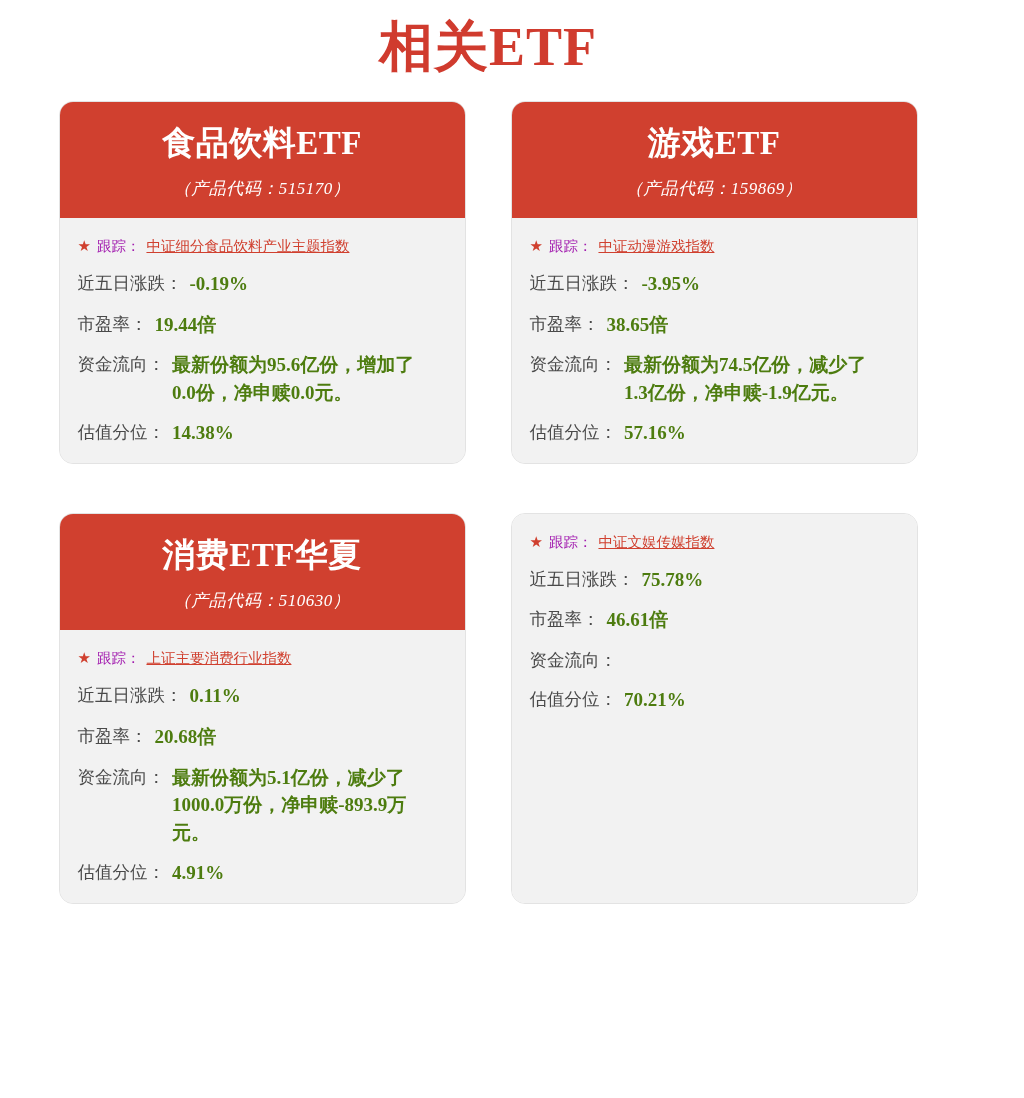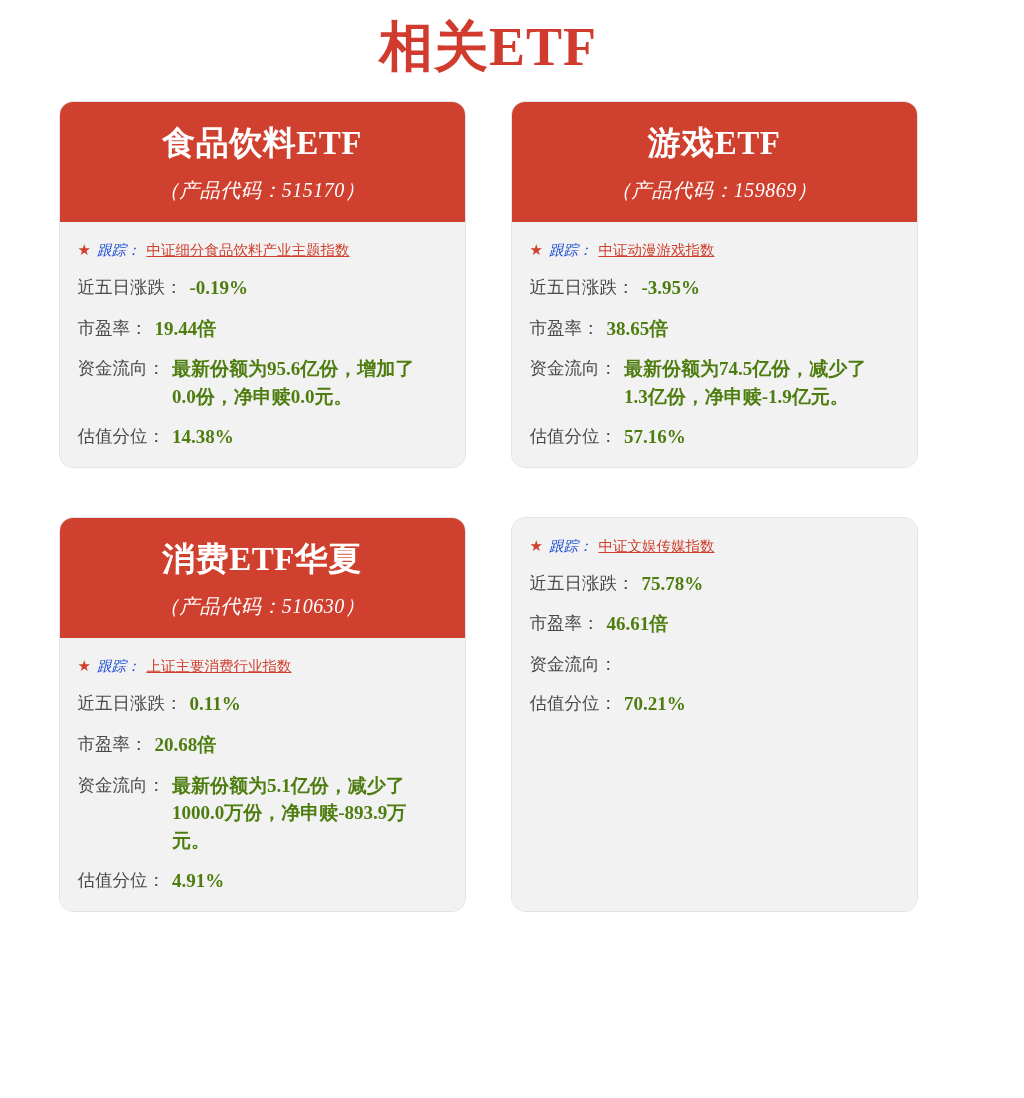--- a/index.html
+++ b/index.html
@@ -49,21 +49,21 @@
     text-align: center;
     color: #fff;
   }
   .card-name {
     font-size: 33px;
     font-weight: bold;
     line-height: 1.2;
     letter-spacing: 0.5px;
   }
   .card-code {
-    font-size: 20px;
+    font-size: 17px;
     margin-top: 14px;
     font-style: italic;
     letter-spacing: 0.5px;
   }
   .card-body {
     padding: 18px 18px 16px 18px;
     background: #f2f2f2;
     flex: 1;
   }
   .track-row {
@@ -71,24 +71,23 @@
     align-items: flex-start;
     gap: 6px;
     margin-bottom: 14px;
   }
   .star-icon {
     color: #d0402f;
     font-size: 15px;
     line-height: 20px;
   }
   .track-label {
-    color: #1d4ed8;
+    color: #a21caf;
     font-size: 14.5px;
     line-height: 20px;
-    font-style: italic;
   }
   .track-value {
     color: #d0402f;
     font-size: 14.5px;
     line-height: 20px;
     text-decoration: underline;
     text-decoration-color: #d0402f;
   }
   .stat-row {
     display: flex;

